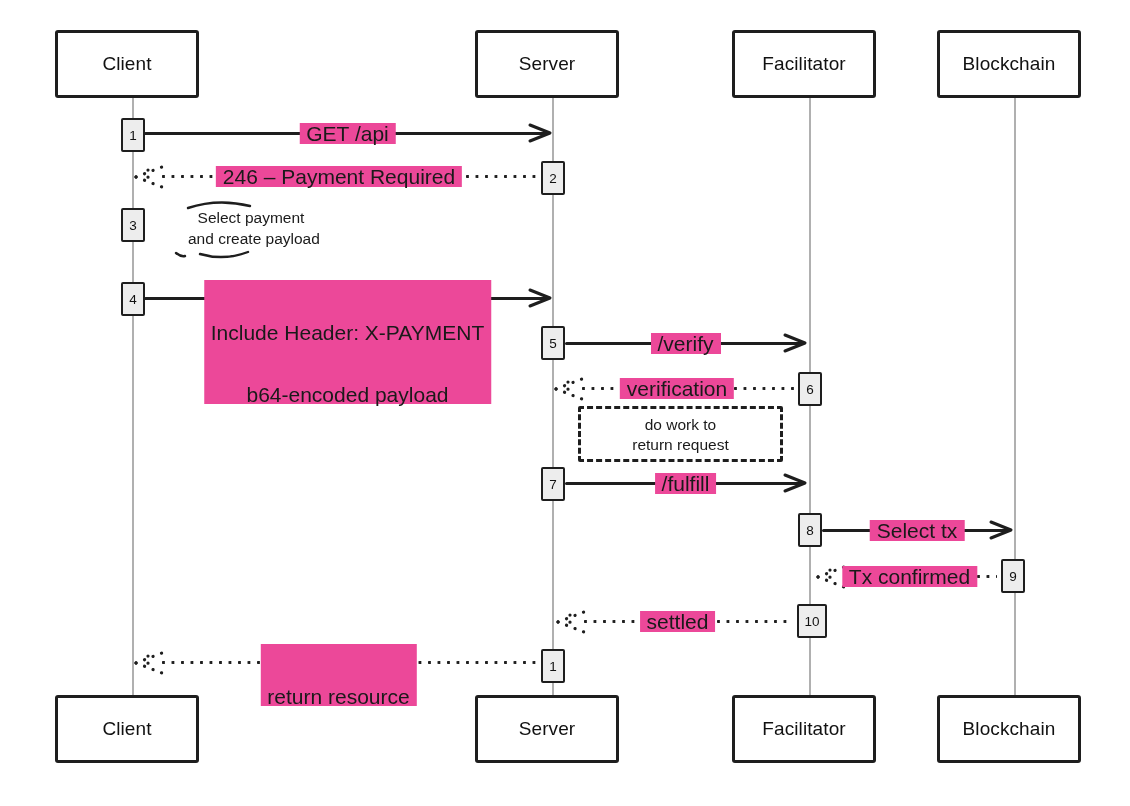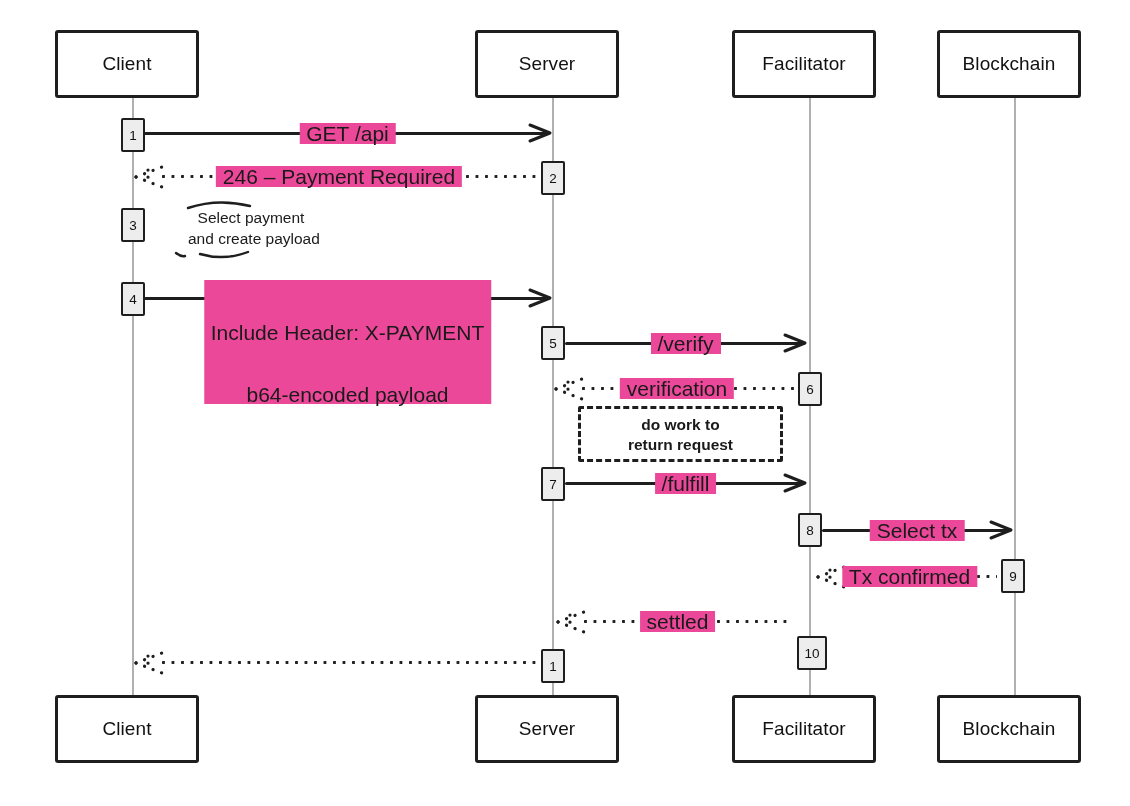--- a/index.html
+++ b/index.html
@@ -13,21 +13,21 @@
     display:flex;align-items:center;justify-content:center;
     font-size:19px;letter-spacing:.1px;color:#111;
   }
   .lifeline{position:absolute;top:98px;height:599px;width:2px;background:#b0b0b0;}
   .step{
     position:absolute;box-sizing:border-box;width:24px;height:34px;
     border:2.5px solid #1e1e1e;border-radius:2px;background:#ededed;
     display:flex;align-items:center;justify-content:center;
     font-size:13.5px;color:#111;z-index:6;
   }
-  .step.wide{width:30px;margin-top:32px;}
+  .step.wide{width:30px;}
   .msg{position:absolute;z-index:4;}
   .sline{position:absolute;left:0;right:2px;top:0;height:3px;background:#1e1e1e;border-radius:2px;}
   .dline{
     position:absolute;left:0;right:4px;top:0;height:3px;
     background-image:radial-gradient(circle at 1.5px 1.5px,#1e1e1e 1.4px,rgba(0,0,0,0) 1.6px);
     background-size:9.5px 3px;background-repeat:repeat-x;
   }
   .dline.head-gap{left:26px;}
   .mlabel{
     position:absolute;top:-9px;left:50%;transform:translateX(-50%);
@@ -37,21 +37,21 @@
   .mlabel.two{top:-17px;line-height:18px;text-align:center;}
   .mlabel.two span{display:block;margin-top:44px;}
   .ah{position:absolute;z-index:5;}
   .ah-right{right:-2px;top:-9.5px;}
   .ah-left{left:-4px;top:-12px;}
   .workbox{
     position:absolute;box-sizing:border-box;border:3px dashed #1e1e1e;border-radius:2px;
     background:#ffffff;text-align:center;font-size:15.5px;line-height:20px;
     padding-top:6px;z-index:4;
   }
-  .workbox span{display:block;font-weight:bold;}
+  .workbox span{display:block;}
   .notetext{
     position:absolute;text-align:center;font-size:15.5px;line-height:21px;
     white-space:nowrap;z-index:5;
   }
   .notetext span{display:block;padding-left:42px;}
   .sketch{position:absolute;z-index:3;}
 </style>
 </head>
 <body>
 
@@ -221,16 +221,17 @@
   </div>
 
   <div class="msg" style="left:136px;top:660.5px;width:405px;">
     <div class="dline head-gap"></div>
     <svg class="ah ah-left" width="34" height="28" viewBox="0 0 34 28">
       <path d="M4,14 L30,4" fill="none" stroke="#1e1e1e" stroke-width="3.2" stroke-linecap="round" stroke-dasharray="0.1 9"></path>
       <path d="M4,14 L30,24" fill="none" stroke="#1e1e1e" stroke-width="3.2" stroke-linecap="round" stroke-dasharray="0.1 9"></path>
       <path d="M16,7 L16,21" fill="none" stroke="#1e1e1e" stroke-width="3.2" stroke-linecap="round" stroke-dasharray="0.1 7"></path>
     </svg>
     <div class="mlabel two">
+      <span>return resource</span>
     </div>
   </div>
 
 </div>
 
 </body></html>

